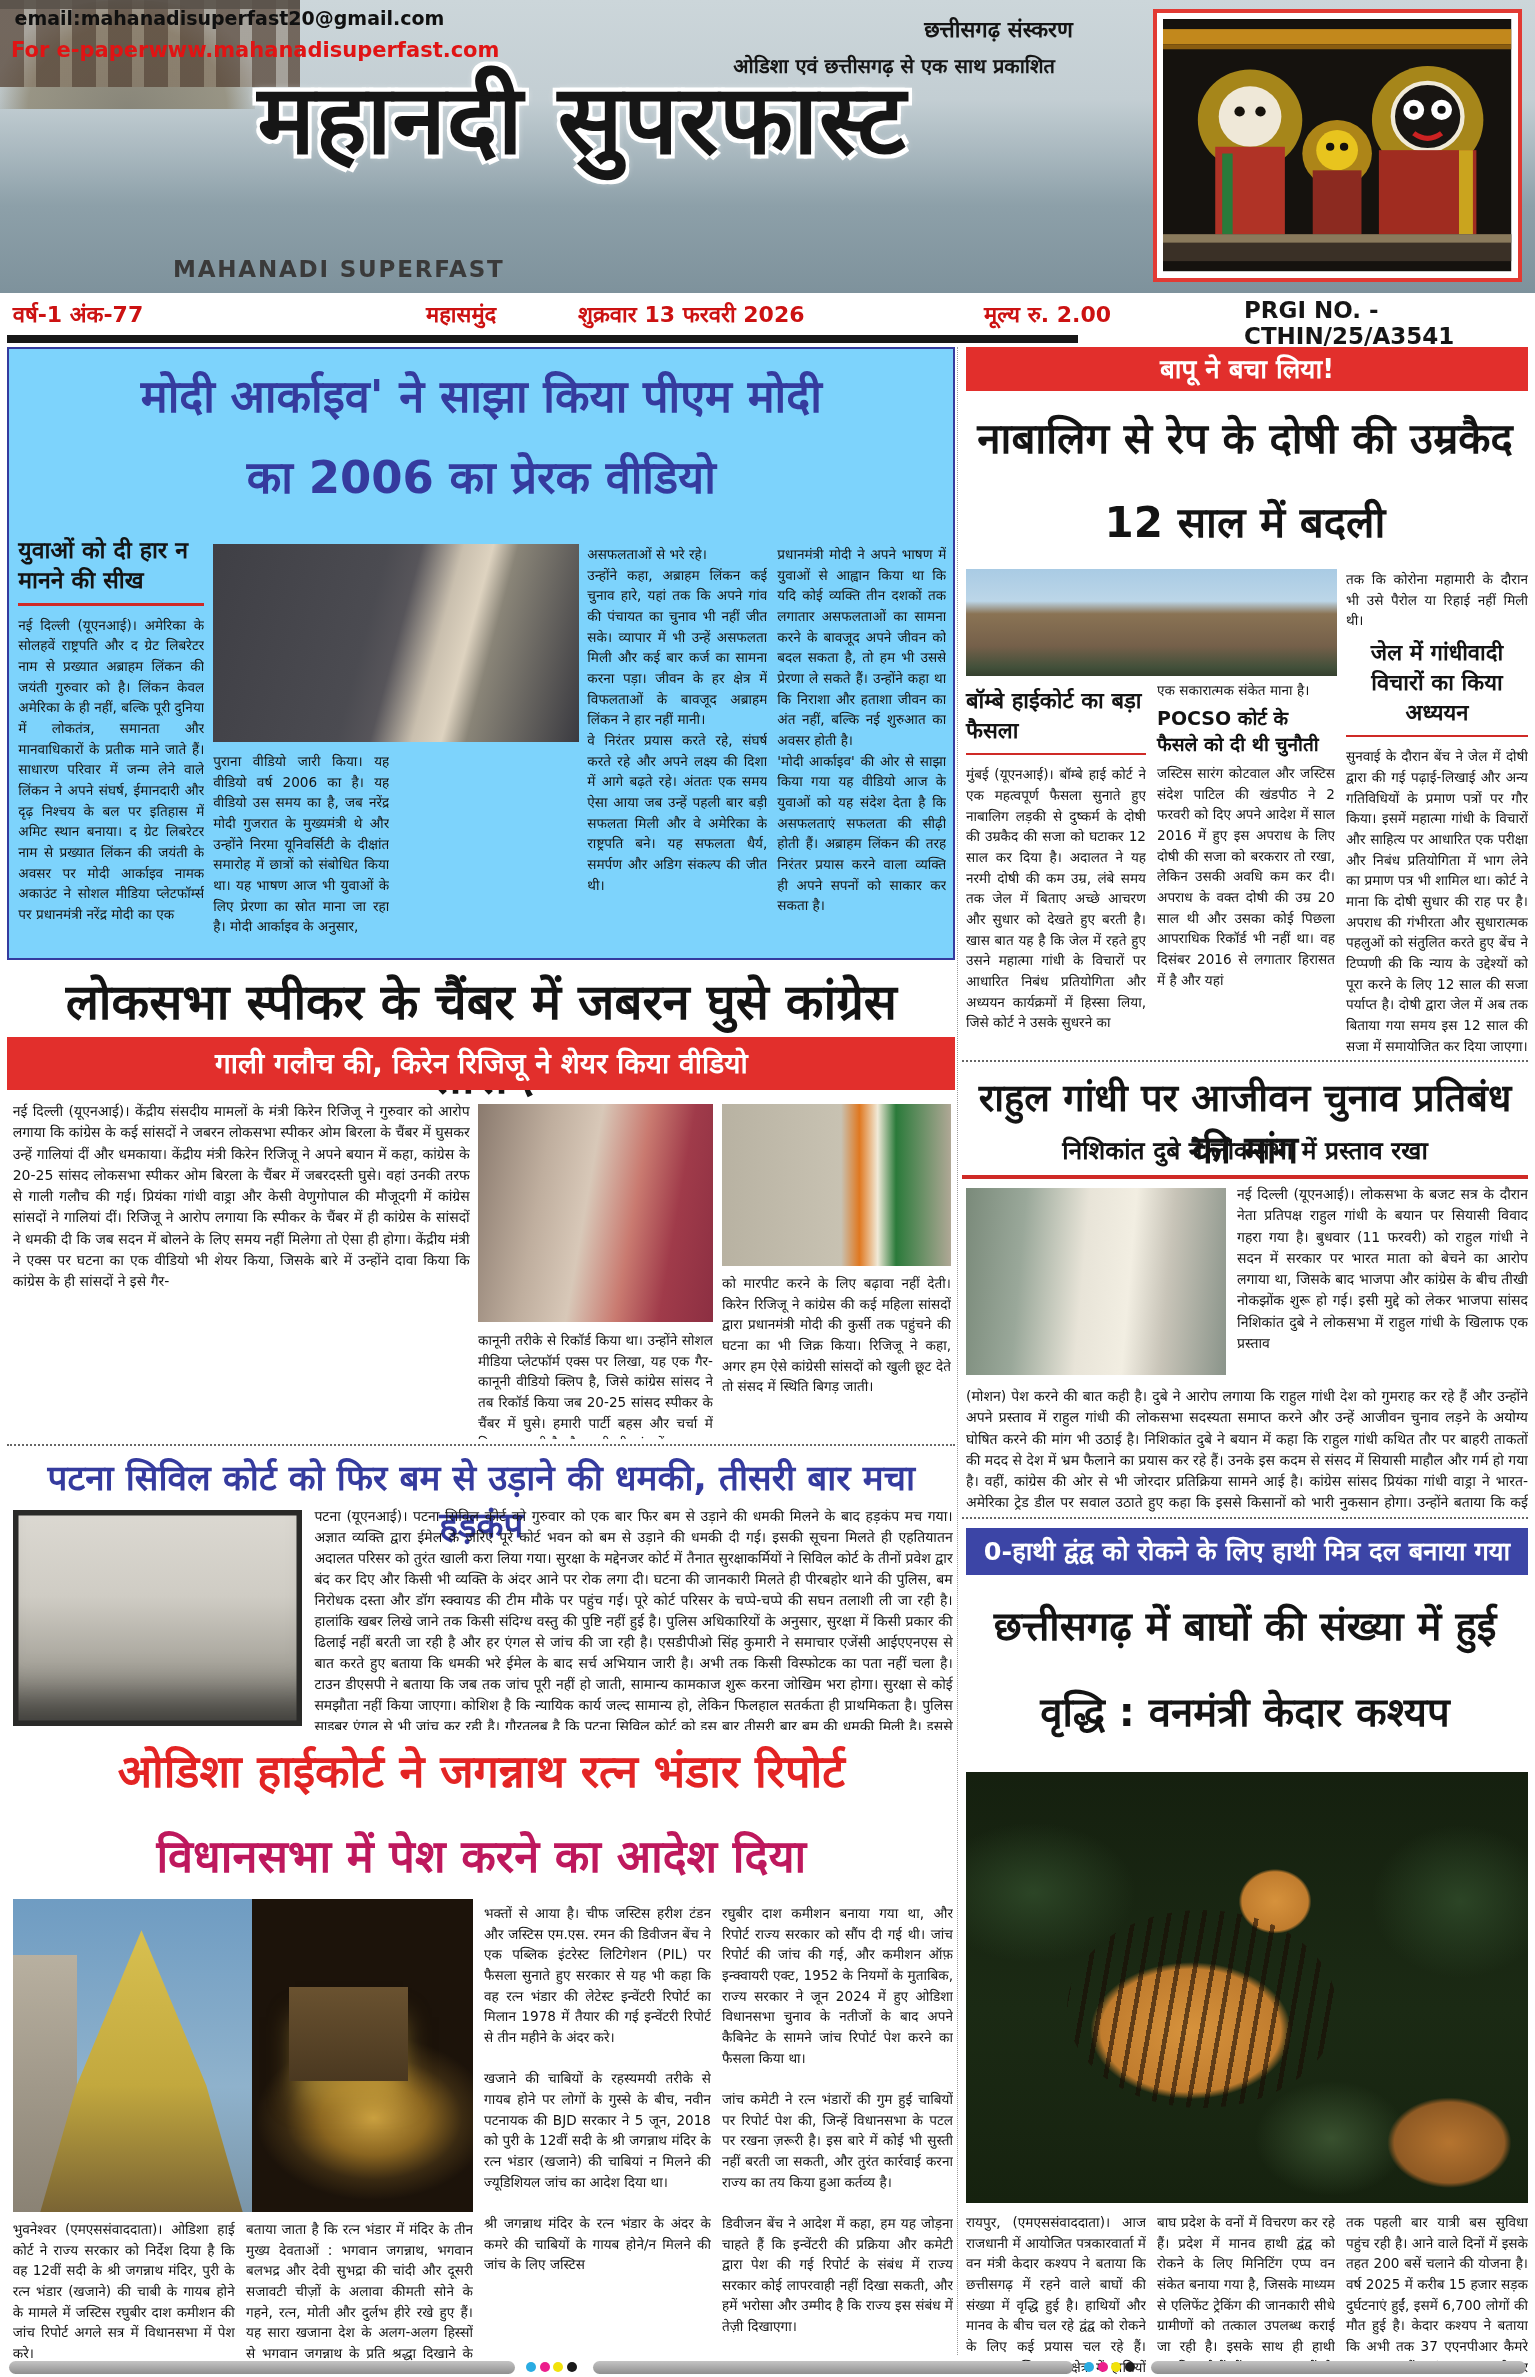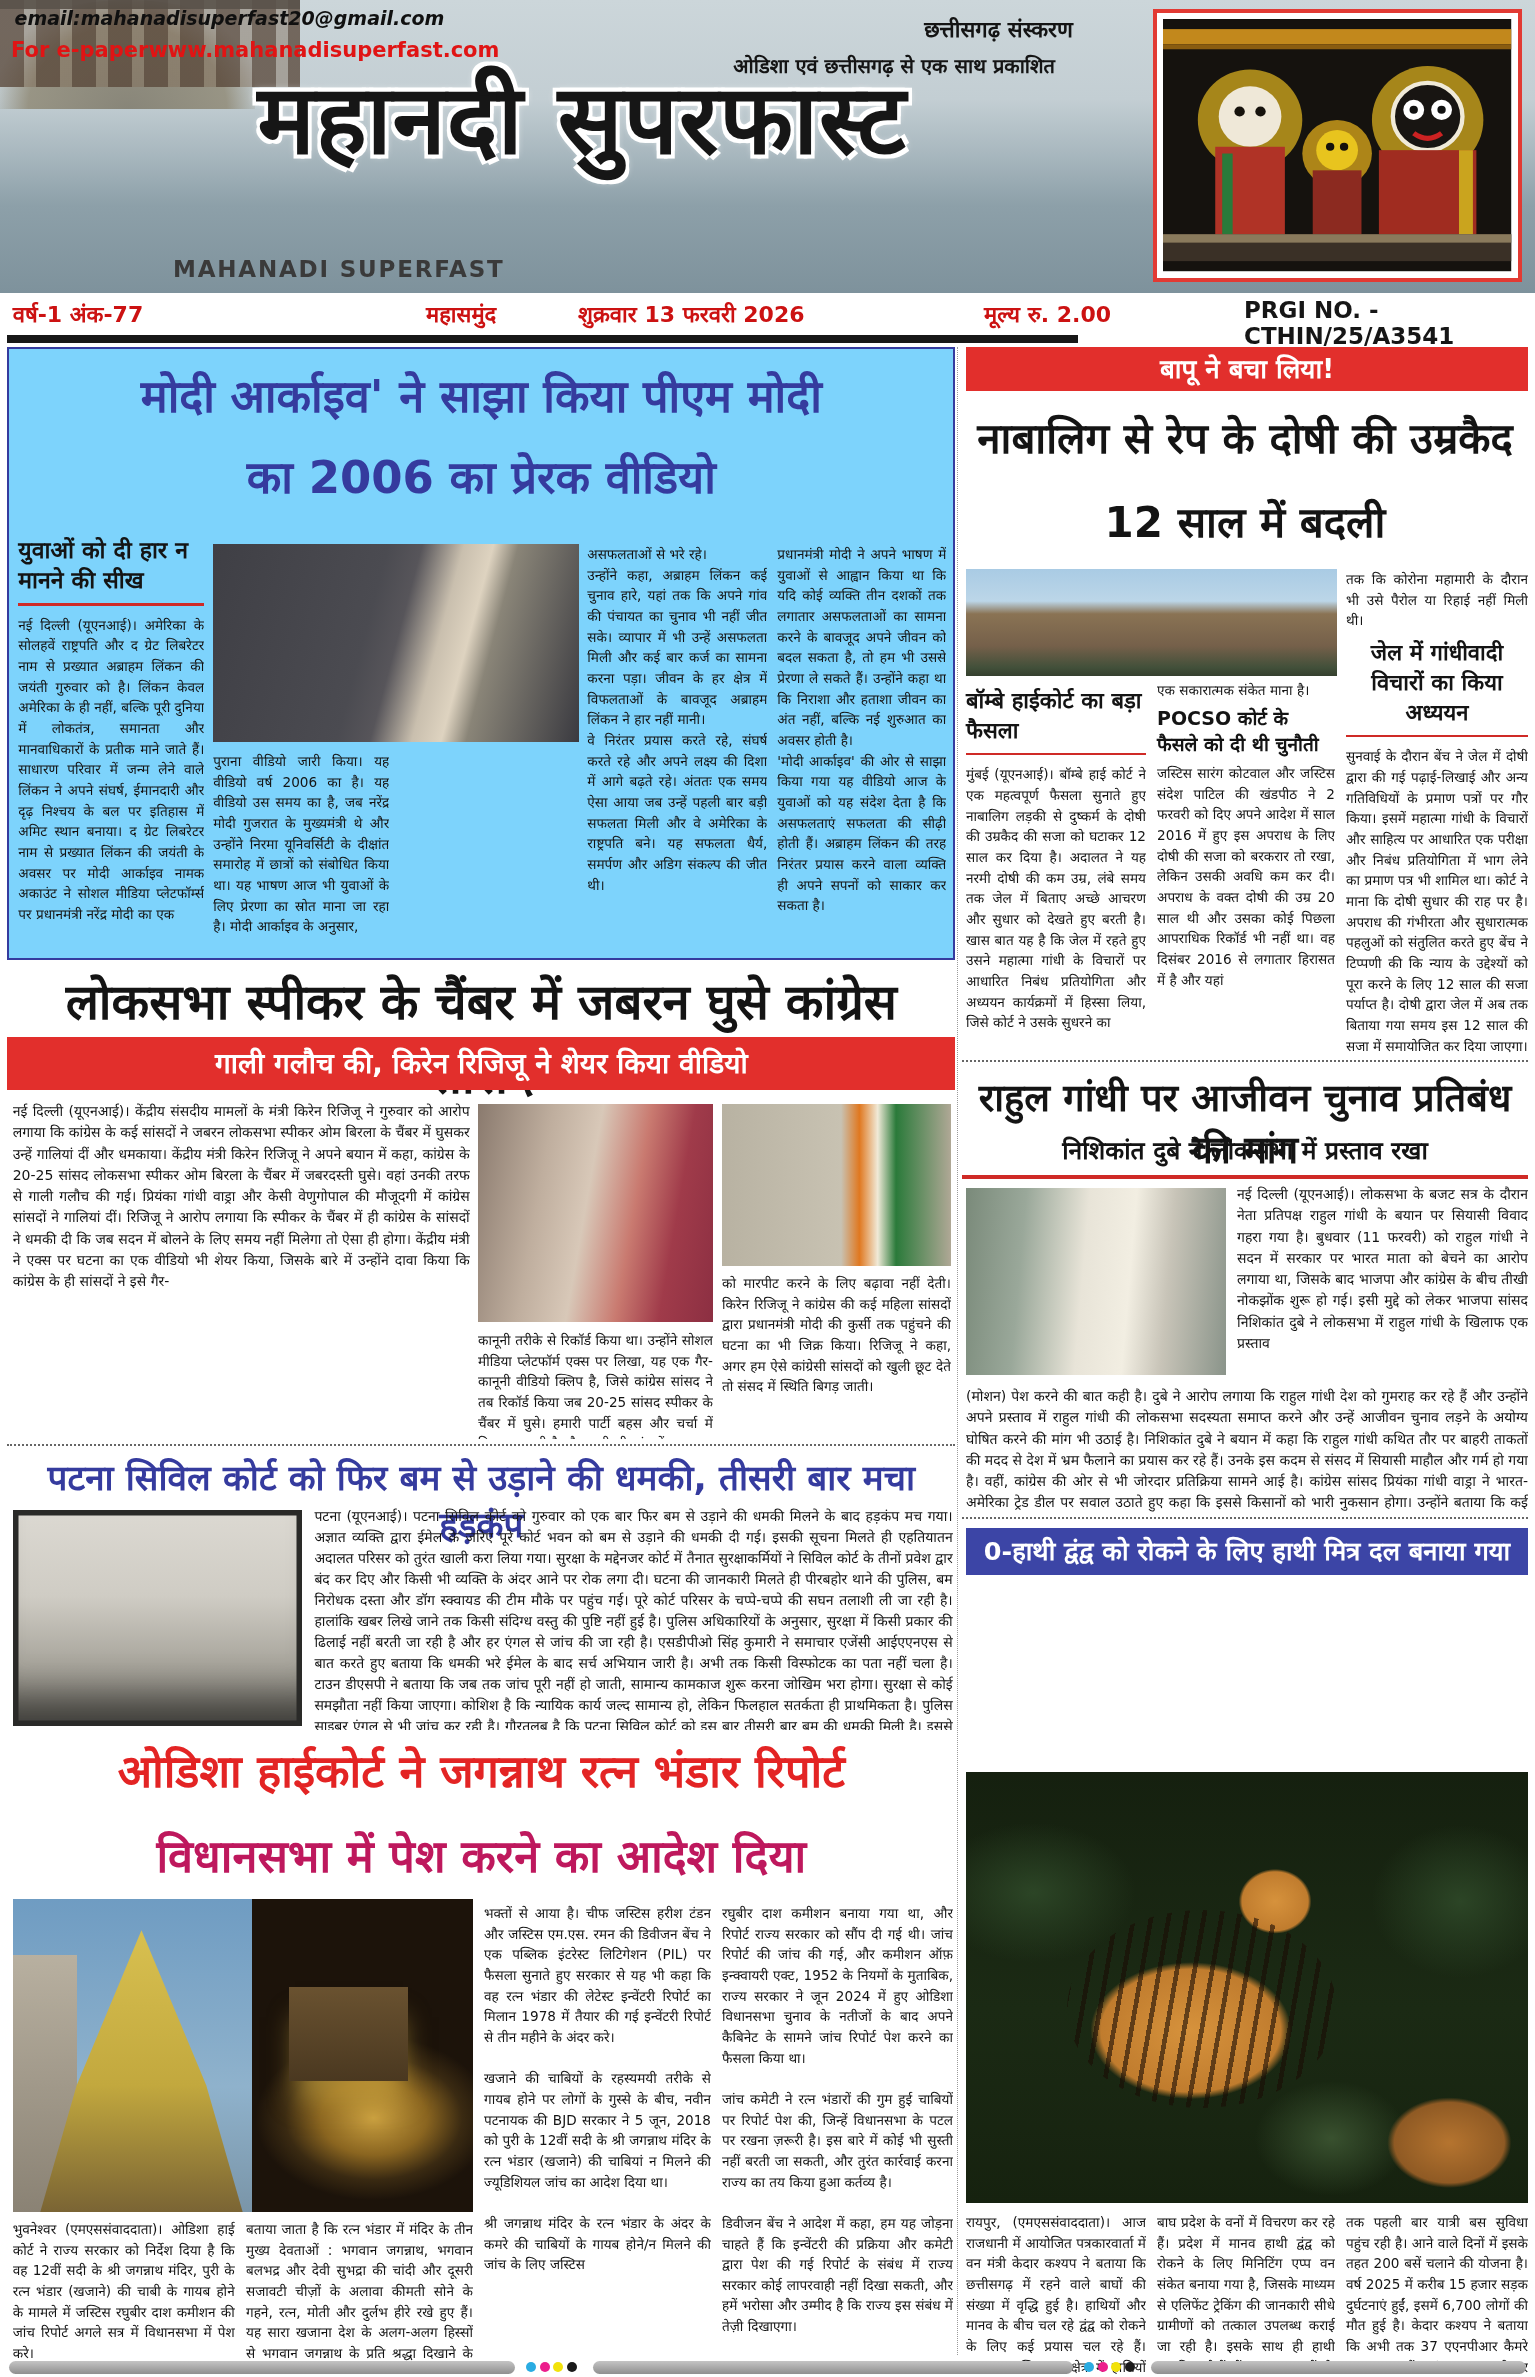--- a/index.html
+++ b/index.html
@@ -7,21 +7,21 @@
         font-family:"DejaVu Sans",sans-serif;color:#141414;overflow:hidden;margin:0 auto;}
   .abs{position:absolute;box-sizing:border-box;}
   
   #header{left:0;top:0;width:1535px;height:293px;
      background:linear-gradient(180deg,#ccd6da 0%,#c3ced3 34%,#a9b8bf 52%,#8da0a9 70%,#7e929c 100%);}
   #hill{left:960;top:28;width:255px;height:109px;border-radius:50% 50% 0 0;
      background:radial-gradient(ellipse at 50% 100%,#7a7463 0%,#8d8671 55%,transparent 75%);opacity:.8;}
   #bridge{left:900;top:120;width:300px;height:87px;
      background:repeating-linear-gradient(90deg,rgba(88,70,56,.9) 0 24px,rgba(128,108,88,.55) 24px 36px);
      border-top:9px solid rgba(70,60,50,.9);opacity:.85;}
-  #email-line{left:14.6px;top:7.3px;font-size:19px;font-weight:700;color:#101010;font-style:italic;}
+  #email-line{left:14.6px;top:7.3px;font-size:19px;font-weight:700;color:#101010;}
   #epaper-line{left:11px;top:38px;font-size:21px;font-weight:700;color:#e01414;}
   #edition-line{left:782px;top:12.7px;width:291px;text-align:right;font-size:22px;font-weight:700;}
   #published-line{left:637px;top:52px;width:418px;text-align:right;font-size:20px;font-weight:700;}
   #masthead{left:91px;top:51px;width:982px;text-align:center;font-size:96px;font-weight:800;
      color:#161616;letter-spacing:0.9px;line-height:1.45;
      text-shadow:-3.6px -3.6px 0 #fff,3.6px -3.6px 0 #fff,-3.6px 3.6px 0 #fff,3.6px 3.6px 0 #fff,0 0 9px #fff;}
   #masthead-en{left:173px;top:256px;font-size:23px;font-weight:700;color:#3a3a3a;letter-spacing:1.8px;}
   #deity-frame{left:1153px;top:9px;width:369px;height:273px;border:4.5px solid #e23a33;background:#fff;padding:6.4px;}
   #deity-frame svg{width:100%;height:100%;display:block;}
   
@@ -264,20 +264,24 @@
 
   <div id="rah-head" class="abs">राहुल गांधी पर आजीवन चुनाव प्रतिबंध की मांग</div>
   <div id="rah-sub" class="abs">निशिकांत दुबे ने लोकसभा में प्रस्ताव रखा</div>
   <div id="rah-rule" class="abs"></div>
   <div id="duo-photo" class="abs"></div>
   <div id="rah-lead" class="abs bt">नई दिल्ली (यूएनआई)। लोकसभा के बजट सत्र के दौरान नेता प्रतिपक्ष राहुल गांधी के बयान पर सियासी विवाद गहरा गया है। बुधवार (11 फरवरी) को राहुल गांधी ने सदन में सरकार पर भारत माता को बेचने का आरोप लगाया था, जिसके बाद भाजपा और कांग्रेस के बीच तीखी नोकझोंक शुरू हो गई। इसी मुद्दे को लेकर भाजपा सांसद निशिकांत दुबे ने लोकसभा में राहुल गांधी के खिलाफ एक प्रस्ताव</div>
   <div id="rah-body" class="abs bt">(मोशन) पेश करने की बात कही है। दुबे ने आरोप लगाया कि राहुल गांधी देश को गुमराह कर रहे हैं और उन्होंने अपने प्रस्ताव में राहुल गांधी की लोकसभा सदस्यता समाप्त करने और उन्हें आजीवन चुनाव लड़ने के अयोग्य घोषित करने की मांग भी उठाई है। निशिकांत दुबे ने बयान में कहा कि राहुल गांधी कथित तौर पर बाहरी ताकतों की मदद से देश में भ्रम फैलाने का प्रयास कर रहे हैं। उनके इस कदम से संसद में सियासी माहौल और गर्म हो गया है। वहीं, कांग्रेस की ओर से भी जोरदार प्रतिक्रिया सामने आई है। कांग्रेस सांसद प्रियंका गांधी वाड्रा ने भारत-अमेरिका ट्रेड डील पर सवाल उठाते हुए कहा कि इससे किसानों को भारी नुकसान होगा। उन्होंने बताया कि कई श्रमिक संगठन हड़ताल पर हैं और कांग्रेस उनका समर्थन कर रही है। राहुल गांधी पर संभावित कार्रवाई के सवाल पर उन्होंने कहा कि उनके खिलाफ एफआईआर या केस किए जा सकते हैं, लेकिन इससे उन पर कोई असर नहीं पड़ेगा। संसद में इस मुद्दे को लेकर आगे क्या रुख अपनाया जाएगा और क्या इस प्रस्ताव पर चर्चा होती है, इसे लेकर राजनीतिक हलकों में नजरें टिकी हुई हैं।</div>
   <div id="sep-r2" class="abs dotted-sep"></div>
 
   <div id="tig-banner" class="abs banner">0-हाथी द्वंद्व को रोकने के लिए हाथी मित्र दल बनाया गया</div>
+  <div id="tig-h" class="abs">
+    <div>छत्तीसगढ़ में बाघों की संख्या में हुई</div>
+    <div>वृद्धि : वनमंत्री केदार कश्यप</div>
+  </div>
   <div id="tiger-photo" class="abs">
     <div id="tiger-stripes"></div>
   </div>
   <div id="tig-c1" class="abs bt tigcol">रायपुर, (एमएससंवाददाता)। आज राजधानी में आयोजित पत्रकारवार्ता में वन मंत्री केदार कश्यप ने बताया कि छत्तीसगढ़ में रहने वाले बाघों की संख्या में वृद्धि हुई है। हाथियों और मानव के बीच चल रहे द्वंद्व को रोकने के लिए कई प्रयास चल रहे हैं। रायगढ़, अम्बिकापुर क्षेत्र में हाथियों के द्वंद्व को रोकने के लिए आवश्यक कदम उठाए गए हैं, जिसके तहत हाथी मित्र दल बनाया गया है। इसके अलावा मुख्यमंत्री ग्रामीण बस योजना 2025 के तहत 69 चयनित मार्गों पर 35 बसों का संचालन</div>
   <div id="tig-c2" class="abs bt tigcol">बाघ प्रदेश के वनों में विचरण कर रहे हैं। प्रदेश में मानव हाथी द्वंद्व को रोकने के लिए मिनिटिंग एप्प वन संकेत बनाया गया है, जिसके माध्यम से एलिफेंट ट्रेकिंग की जानकारी सीधे ग्रामीणों को तत्काल उपलब्ध कराई जा रही है। इसके साथ ही हाथी प्रभावित क्षेत्रों में 545 सदस्यों के 90 हाथी मित्र दल का गठन किया गया है।</div>
   <div id="tig-c3" class="abs bt tigcol">तक पहली बार यात्री बस सुविधा पहुंच रही है। आने वाले दिनों में इसके तहत 200 बसें चलाने की योजना है। वर्ष 2025 में करीब 15 हजार सड़क दुर्घटनाएं हुईं, इसमें 6,700 लोगों की मौत हुई है। केदार कश्यप ने बताया कि अभी तक 37 एएनपीआर कैमरे लगाए गए हैं एवं 47 एएनपीआर कैमरे चेकपोस्ट और अन्य स्थानों में लगाए गए हैं। मई 2023 से 31 जनवरी 2026 तक 3 लाख 2 हजार वाहनों पर 135 करोड़ का चालान किया गया, जिसमें से अब तक करीब 41.58 करोड़ का भुगतान हुआ है।</div>
 
   <div id="bar1" class="abs regbar"></div>
   <div id="dots1" class="abs dots">
     <span class="dot dc"></span>

